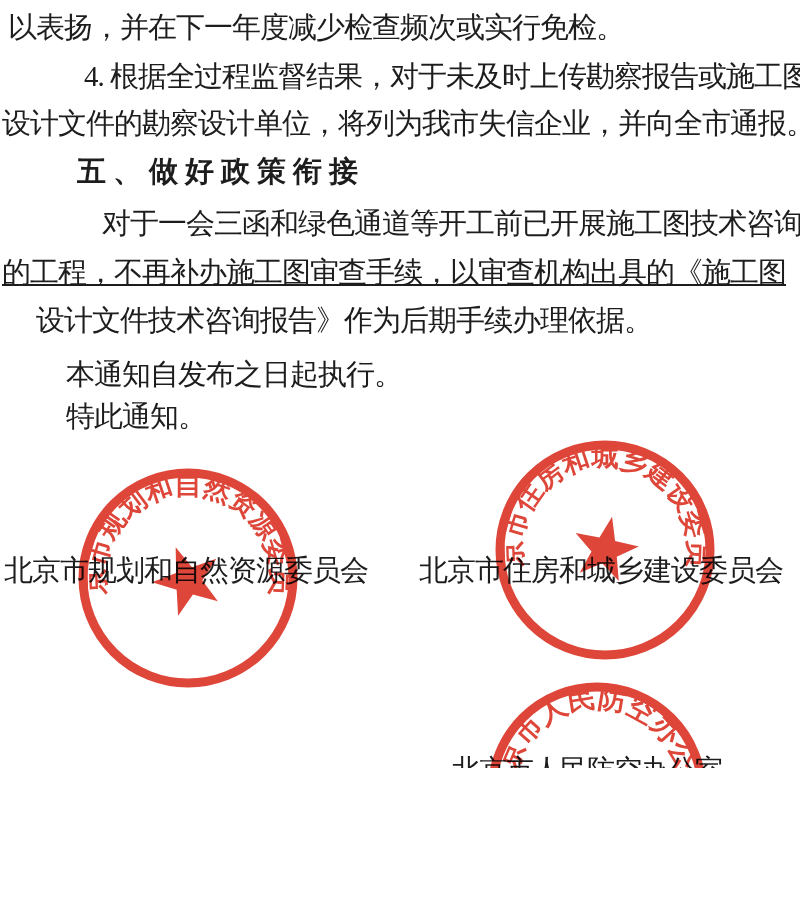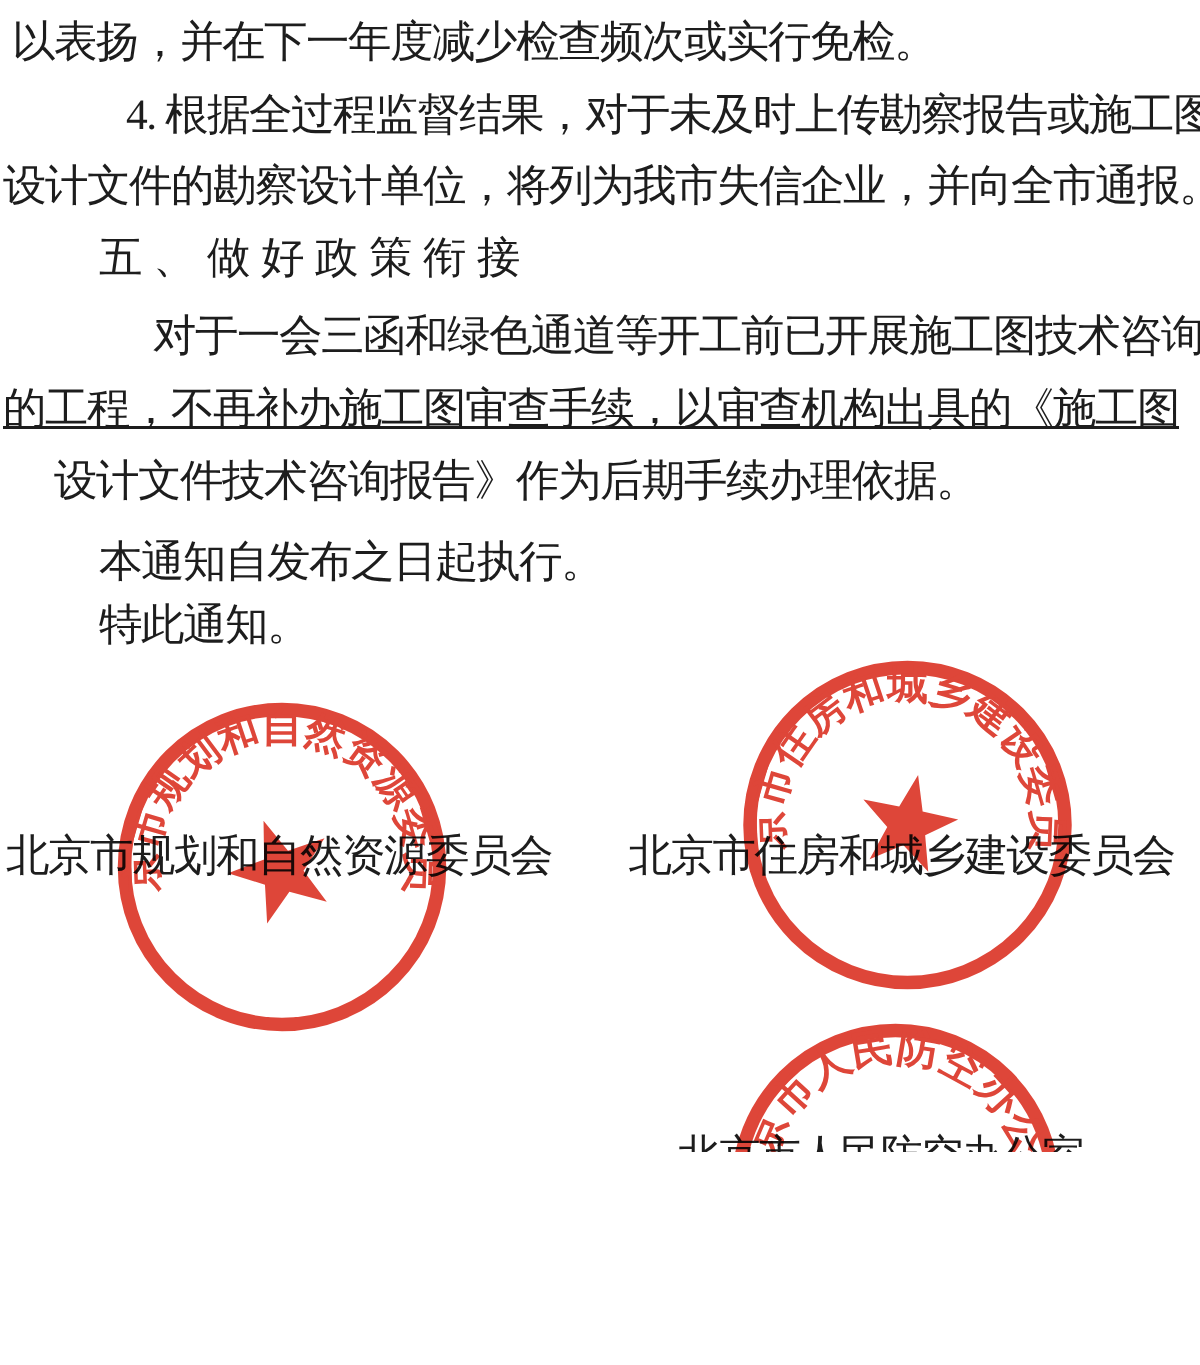--- a/index.html
+++ b/index.html
@@ -14,22 +14,23 @@
   }
   .line {
     position: absolute;
     white-space: nowrap;
     font-size: 29px;
     letter-spacing: -1px;
     color: #1d1d1d;
   }
   .heading {
     font-family: "Liberation Sans", sans-serif;
-    font-weight: 400;
+    font-weight: 700;
     letter-spacing: 7px;
+    margin-left: 11px;
   }
   .sig {
     position: absolute;
     white-space: nowrap;
     font-size: 29px;
     letter-spacing: -1px;
     color: #1d1d1d;
   }
   .seal {
     position: absolute;

